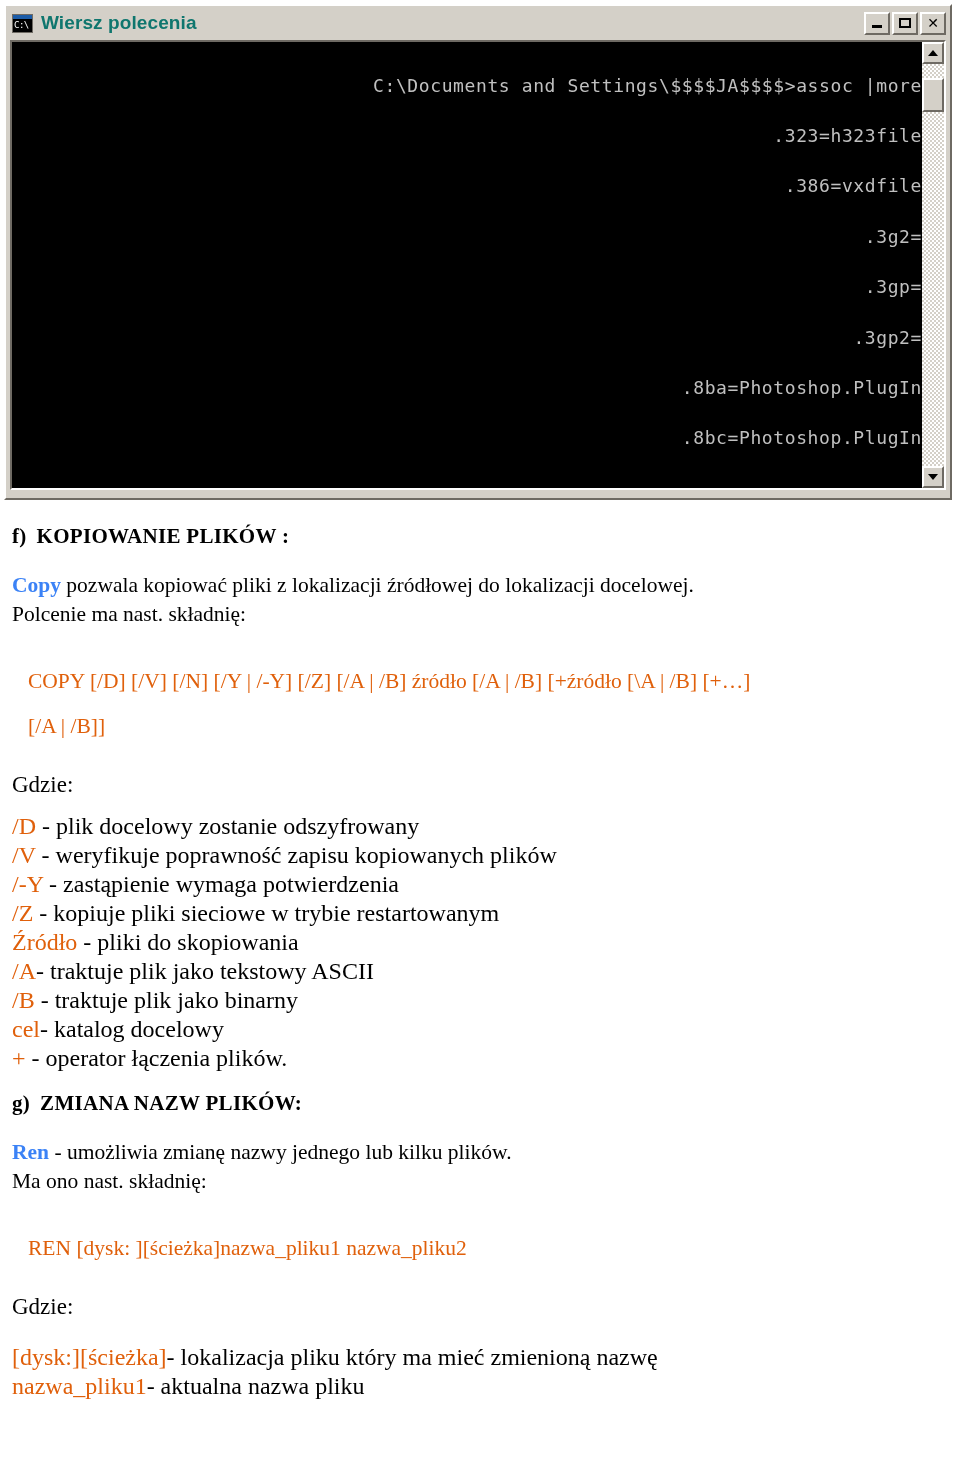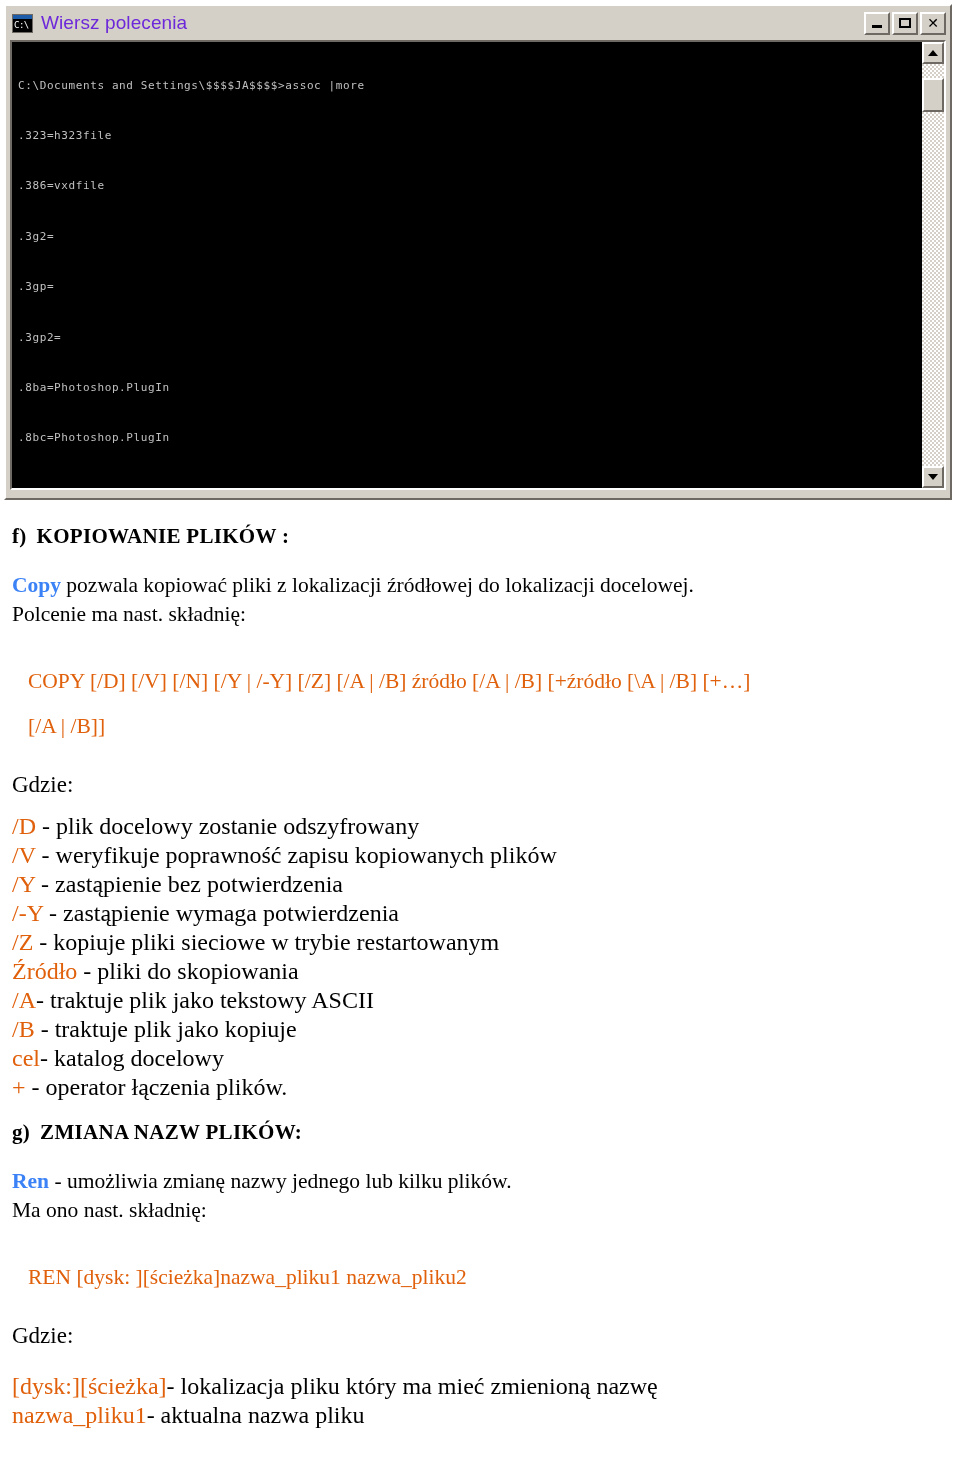--- a/index.html
+++ b/index.html
@@ -61,22 +61,22 @@
     left: 1px;
     top: 4px;
     font-family: "DejaVu Sans Mono", monospace;
     font-size: 9px;
     line-height: 13px;
     color: #ffffff;
     letter-spacing: -0.5px;
   }
   .win-title {
     font-size: 19px;
-    font-weight: normal;
-    color: #6d28d9;
+    font-weight: bold;
+    color: #0f766e;
     letter-spacing: 0.1px;
     white-space: nowrap;
   }
   .title-buttons {
     margin-left: auto;
     display: flex;
     gap: 2px;
   }
   .tbtn {
     width: 26px;
@@ -126,26 +126,27 @@
     border-left: 2px solid #6e6a63;
     border-right: 2px solid #ffffff;
     border-bottom: 2px solid #ffffff;
     box-sizing: border-box;
     display: flex;
   }
   .console-text {
     flex: 1 1 auto;
     padding: 2px 0 0 6px;
     font-family: "DejaVu Sans Mono", monospace;
-    font-size: 11px;
+    font-size: 18px;
     line-height: 16.8px;
     color: #c0c0c0;
     letter-spacing: 0.6px;
     white-space: pre;
     overflow: hidden;
+    text-align: right;
   }
   .console-line {
     height: 16.8px;
   }
 
   
   .scrollbar {
     flex: 0 0 auto;
     width: 22px;
     background: #ffffff;
@@ -337,26 +338,25 @@
   <p class="syntax">[/A | /B]]</p>
 
   <div class="spacer-sm"></div>
 
   <p class="gdzie">Gdzie:</p>
 
   <div class="spacer-sm"></div>
 
   <p class="list-line"><span class="orange">/D</span><span> - plik docelowy zostanie odszyfrowany</span></p>
   <p class="list-line"><span class="orange">/V</span><span> - weryfikuje poprawność zapisu kopiowanych plików</span></p>
-  <p class="list-line"><span class="orange">/Y</span><span> - zastąpienie bez potwierdzenia</span></p>
   <p class="list-line"><span class="orange">/-Y</span><span> - zastąpienie wymaga potwierdzenia</span></p>
   <p class="list-line"><span class="orange">/Z</span><span> - kopiuje pliki sieciowe w trybie restartowanym</span></p>
   <p class="list-line"><span class="orange">Źródło</span><span> - pliki do skopiowania</span></p>
   <p class="list-line"><span class="orange">/A</span><span>- traktuje plik jako tekstowy ASCII</span></p>
-  <p class="list-line"><span class="orange">/B</span><span> - traktuje plik jako kopiuje</span></p>
+  <p class="list-line"><span class="orange">/B</span><span> - traktuje plik jako binarny</span></p>
   <p class="list-line"><span class="orange">cel</span><span>- katalog docelowy</span></p>
   <p class="list-line"><span class="orange">+</span><span> - operator łączenia plików.</span></p>
 
   <div class="heading">
     <span class="hlabel">g)</span><span>ZMIANA NAZW PLIKÓW:</span>
   </div>
 
   <div class="spacer-md"></div>
 
   <p class="para"><span class="orange-bold">Ren</span><span> - umożliwia zmianę nazwy jednego lub kilku plików.</span></p>

